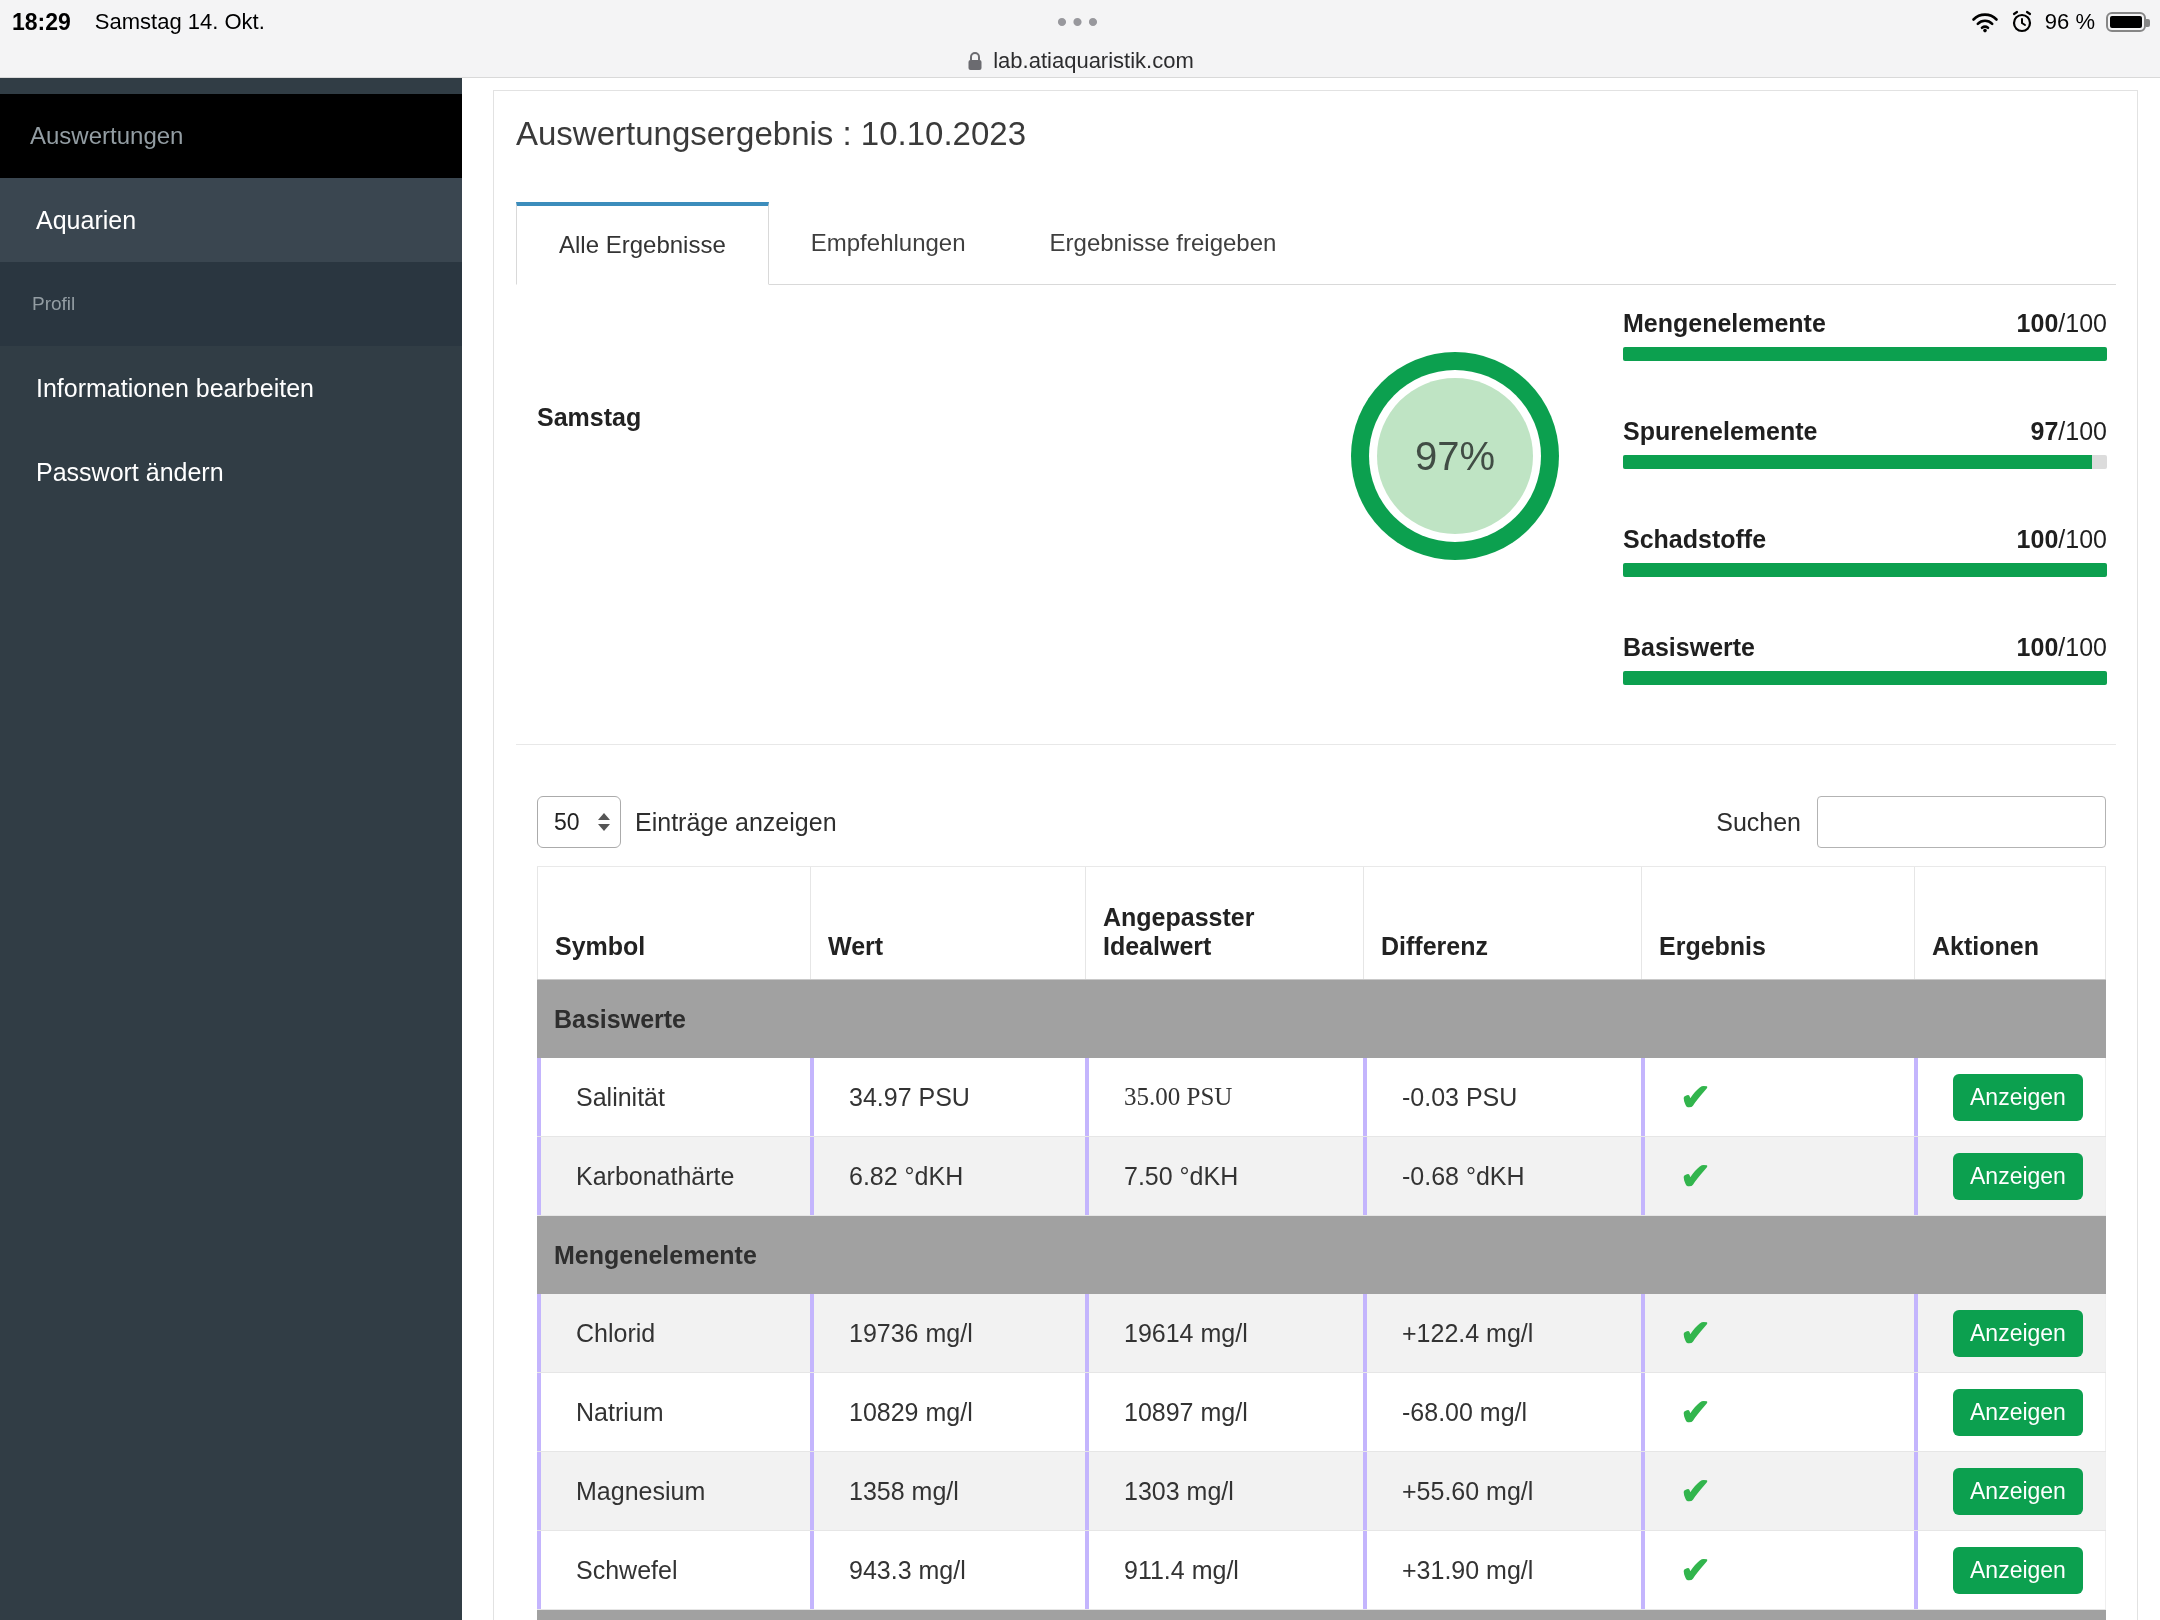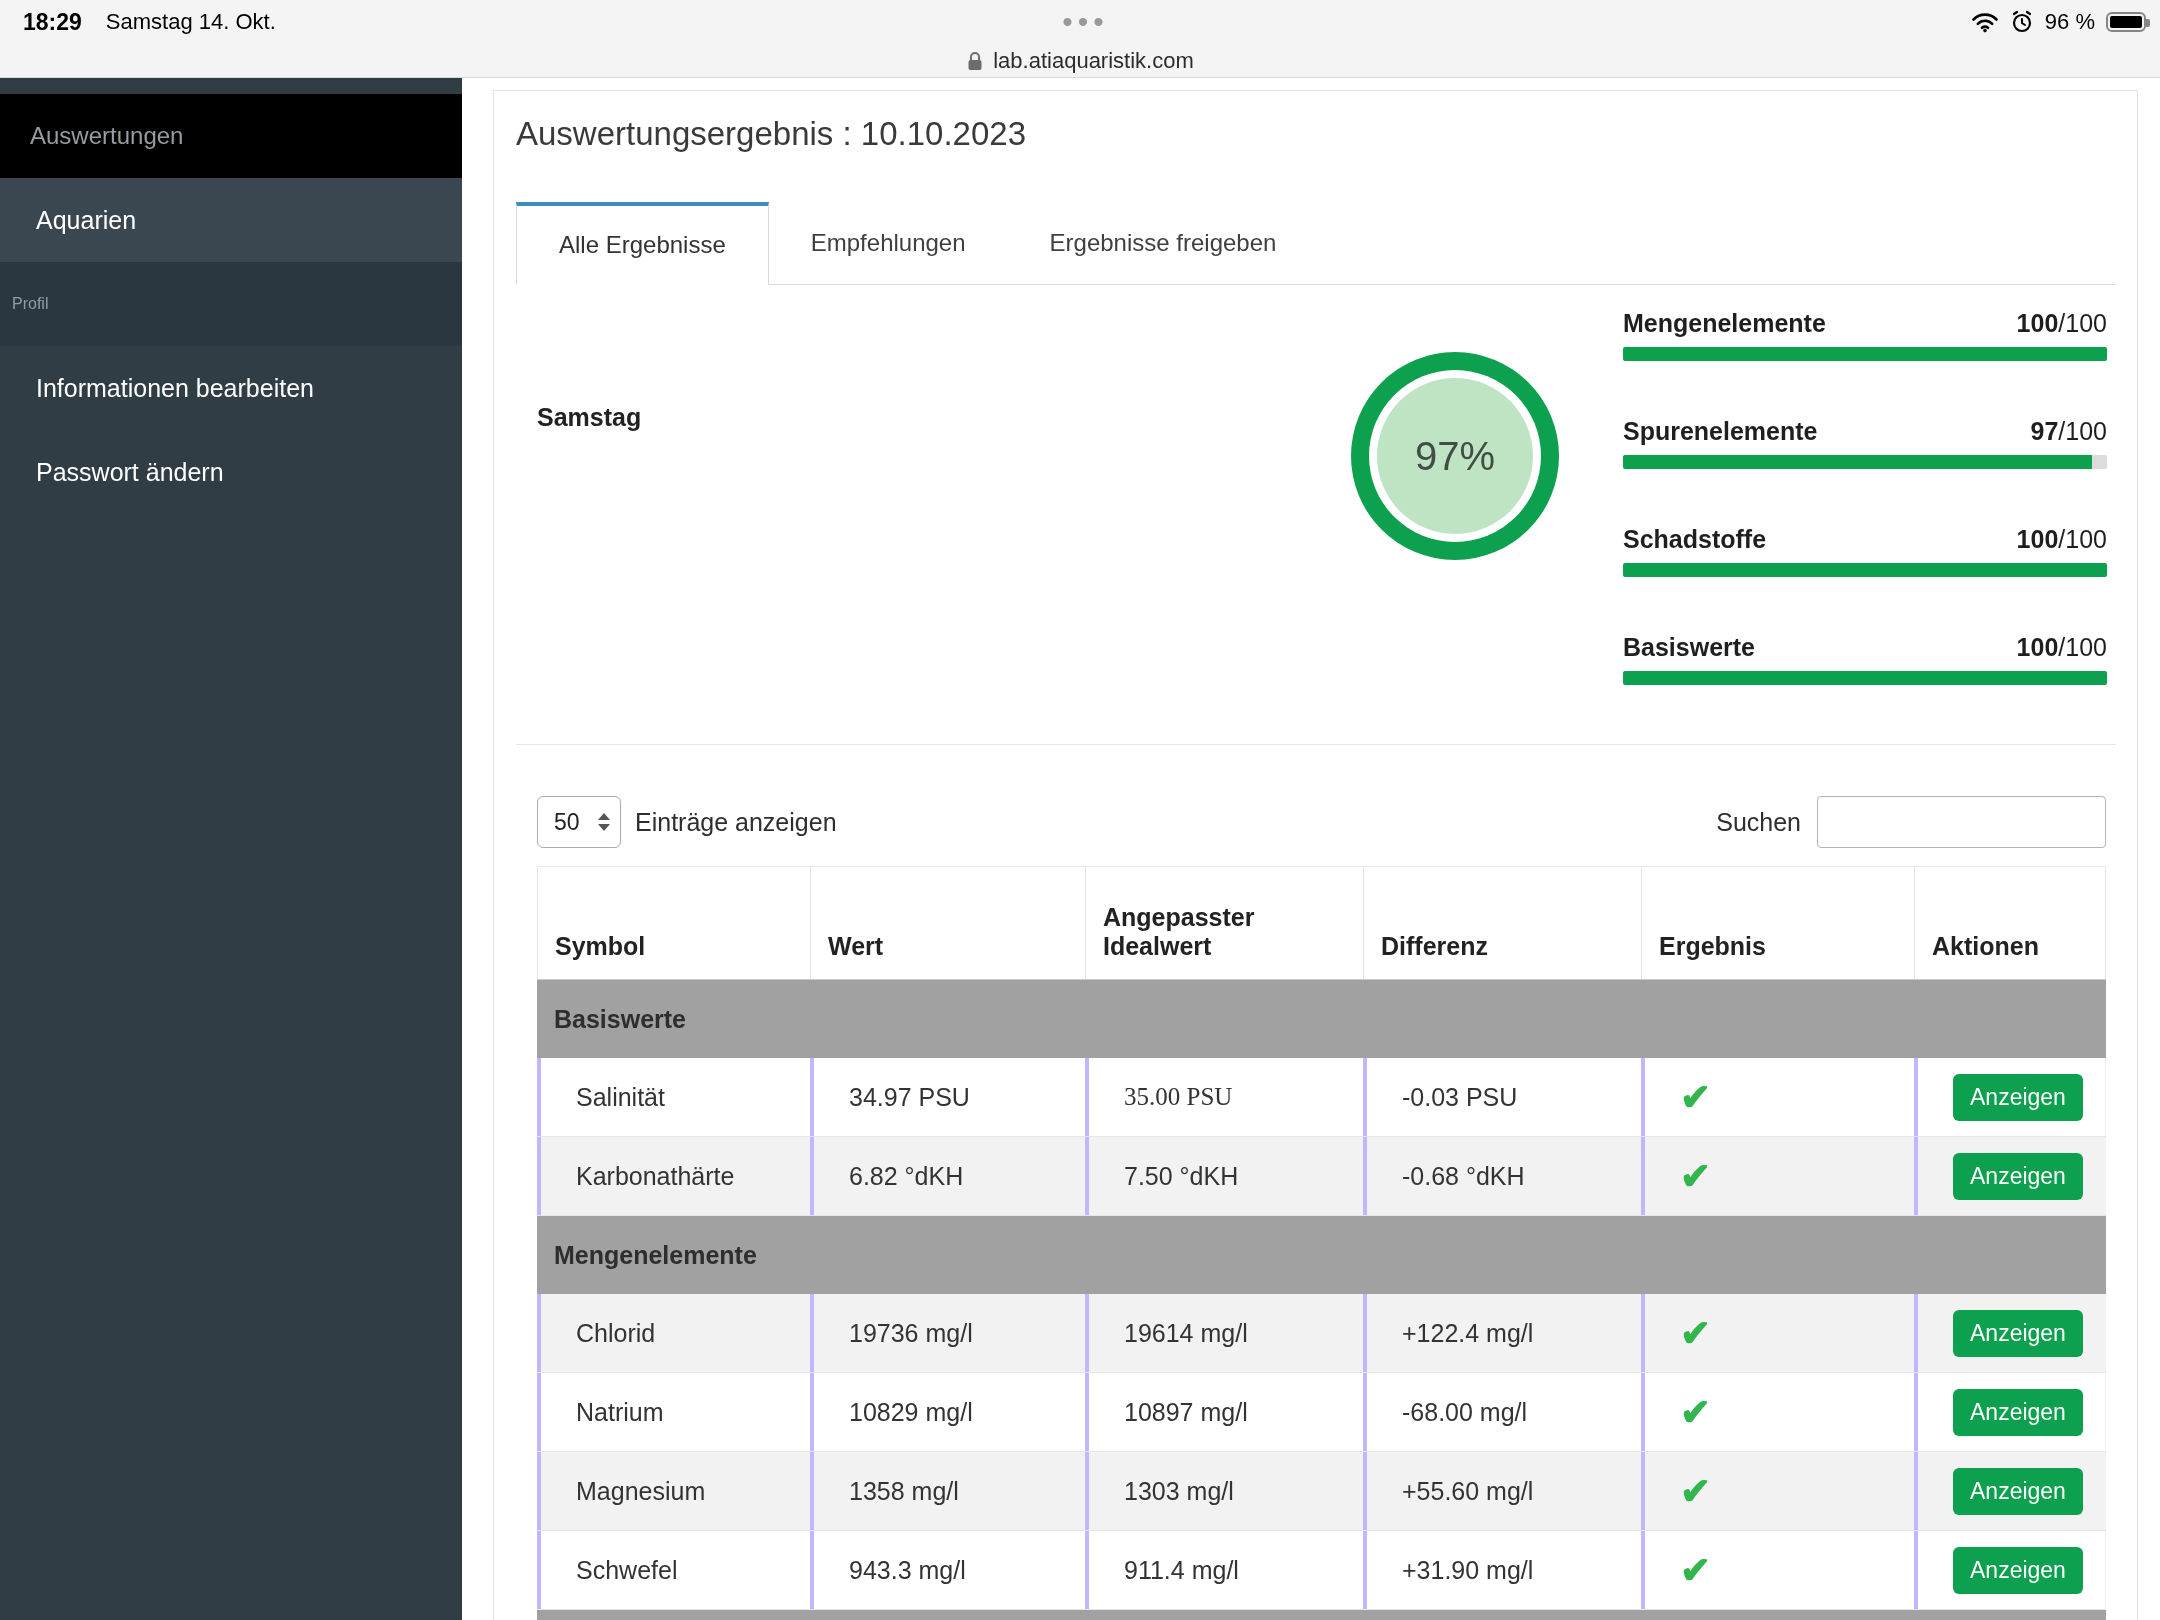--- a/index.html
+++ b/index.html
@@ -2,37 +2,37 @@
 <html><head>
 <meta charset="utf-8">
 <style>
   html,body{margin:0;padding:0;}
   body{
     width:2160px;height:1620px;overflow:hidden;position:relative;
     font-family:"Liberation Sans", sans-serif;background:#fff;color:#333;
   }
   
   .chrome{position:absolute;top:0;left:0;width:2160px;height:78px;background:#f4f4f5;border-bottom:1px solid #d9d9d9;box-sizing:border-box;}
-  .status-row{position:absolute;top:0;left:11px;right:0;height:44px;}
+  .status-row{position:absolute;top:0;left:0;right:0;height:44px;}
   .status-left{position:absolute;left:12px;top:0;height:44px;display:flex;align-items:center;}
   .time{font-weight:700;font-size:23px;color:#000;}
   .date{font-size:22px;color:#000;margin-left:24px;}
   .dots{position:absolute;left:50%;top:22px;transform:translate(-50%,-50%);color:#98989d;font-size:30px;letter-spacing:5px;}
   .status-right{position:absolute;right:14px;top:0;height:44px;display:flex;align-items:center;gap:11px;}
   .battery-pct{font-size:22px;color:#000;}
   .battery{width:40px;height:20px;border:2px solid rgba(0,0,0,.45);border-radius:6px;position:relative;box-sizing:border-box;}
   .battery .fill{position:absolute;left:2px;top:2px;bottom:2px;width:88%;background:#000;border-radius:2px;}
   .battery .tip{position:absolute;right:-6px;top:5px;width:4px;height:8px;background:rgba(0,0,0,.45);border-radius:0 2px 2px 0;}
   .url-row{position:absolute;top:44px;left:0;right:0;height:34px;display:flex;align-items:center;justify-content:center;gap:9px;}
   .url-text{font-size:22px;color:#2c2c2e;}
   
   .sidebar{position:absolute;top:78px;left:0;width:462px;bottom:0;background:#313d45;padding-top:16px;box-sizing:border-box;}
   .side-item{height:84px;display:flex;align-items:center;padding-left:36px;font-size:25px;color:#fff;cursor:pointer;}
   .side-item.section{background:#000000;color:#939da3;padding-left:30px;font-size:24px;}
-  .side-item.section2{background:#2a3640;color:#939da3;padding-left:12px;font-size:16px;}
+  .side-item.section2{background:#2a3640;color:#939da3;padding-left:32px;font-size:19px;}
   .side-item.active{background:#3a4650;}
   
   .main{position:absolute;top:78px;left:462px;right:0;bottom:0;background:#fff;}
   .card{position:absolute;top:12px;left:31px;width:1645px;bottom:0;background:#fff;border:1px solid #e2e2e2;border-bottom:none;box-sizing:border-box;overflow:hidden;}
   .page-title{position:absolute;top:24px;left:22px;font-size:33px;font-weight:400;color:#3a3a3a;}
   .tabs{position:absolute;top:110px;left:22px;right:21px;height:84px;display:flex;align-items:flex-end;border-bottom:1px solid #d9d9d9;box-sizing:border-box;}
   .tab{box-sizing:border-box;height:83px;display:flex;align-items:center;padding:0 42px;font-size:24px;color:#3f3f3f;cursor:pointer;}
   .tab.active{border:1px solid #d9d9d9;border-top:4px solid #3c8dbc;border-bottom:1px solid #fff;margin-bottom:-1px;background:#fff;color:#333;}
   .barcode-label{position:absolute;top:312px;left:43px;font-size:25px;font-weight:700;color:#222;}
   

